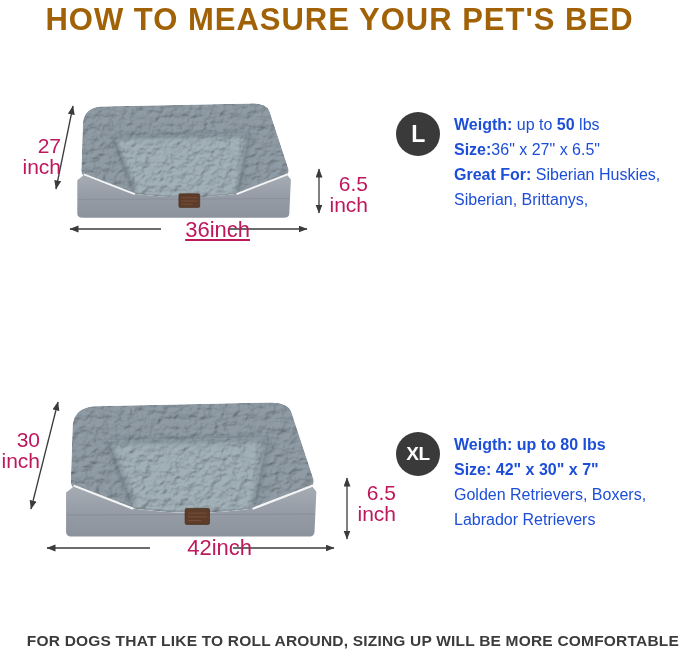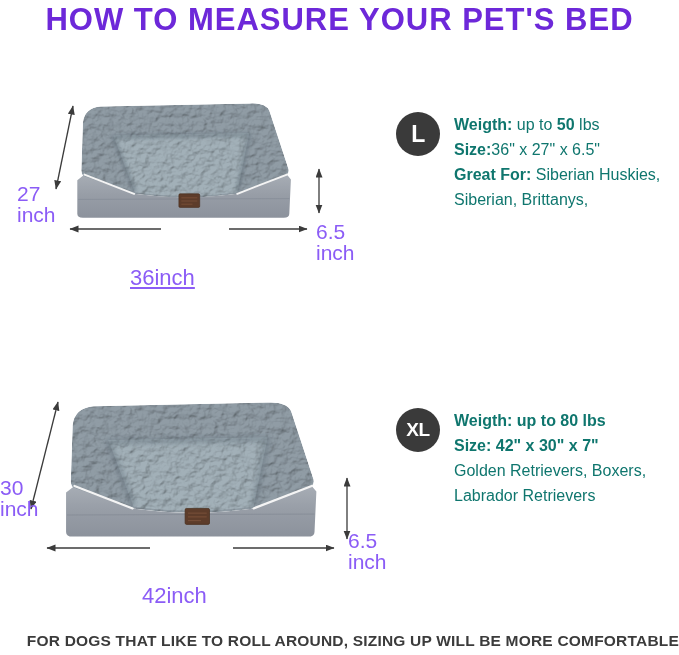--- a/index.html
+++ b/index.html
@@ -4,44 +4,43 @@
 <style>
   * { margin:0; padding:0; box-sizing:border-box; }
   html,body { background:#ffffff; }
   body { font-family:"Liberation Sans", sans-serif; color:#3b3b3b; }
   .canvas {
     position:relative; width:679px; height:655px; background:#ffffff;
     overflow:hidden; margin:0 auto;
   }
   .title {
     position:absolute; top:2px; left:0; width:679px; text-align:center;
-    font-size:31px; font-weight:bold; letter-spacing:1px; color:#6d28d9;
+    font-size:31px; font-weight:bold; letter-spacing:1px; color:#a16207;
     white-space:nowrap;
   }
   .figure { position:absolute; }
   .fig-l  { left:15px; top:85px;  width:370px; height:178px; }
   .fig-xl { left:0px;  top:395px; width:400px; height:190px; }
   .fig-svg { position:absolute; left:0; top:0; }
   .dim-label {
-    position:absolute; font-size:21px; line-height:21px; color:#8b5cf6;
-    text-align:left;
-    margin-top:48px;
+    position:absolute; font-size:21px; line-height:21px; color:#be185d;
+    text-align:right;
   }
   .dim-label.width { font-size:22px; line-height:24px; white-space:nowrap; }
   .info { position:absolute; }
   .info-l  { left:396px; top:112px; }
-  .info-xl { left:396px; top:408px; }
+  .info-xl { left:396px; top:432px; }
   .badge {
     position:absolute; left:0; top:0; width:44px; height:44px; border-radius:50%;
     background:#3a3a3a; color:#ffffff; display:flex; align-items:center;
     justify-content:center; font-weight:bold; font-size:23px; letter-spacing:-0.5px;
   }
   .badge.xl { font-size:19px; }
   .info-text { position:absolute; left:58px; top:0; white-space:nowrap; }
-  .info-line { font-size:16px; line-height:25px; color:#0f766e; }
+  .info-line { font-size:16px; line-height:25px; color:#1d4ed8; }
   .b { font-weight:bold; }
   .footer {
     position:absolute; left:0; top:632px; width:679px; text-align:right;
     font-size:15.5px; font-weight:bold; letter-spacing:0.2px; color:#3b3b3b;
     white-space:nowrap;
   }
   svg { display:block; }
 </style>
 </head>
 <body>

